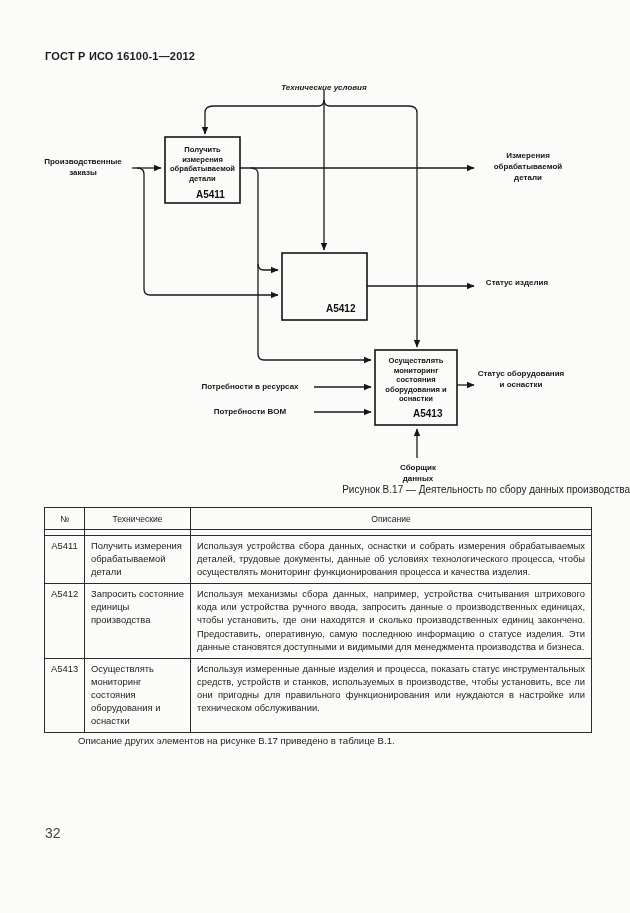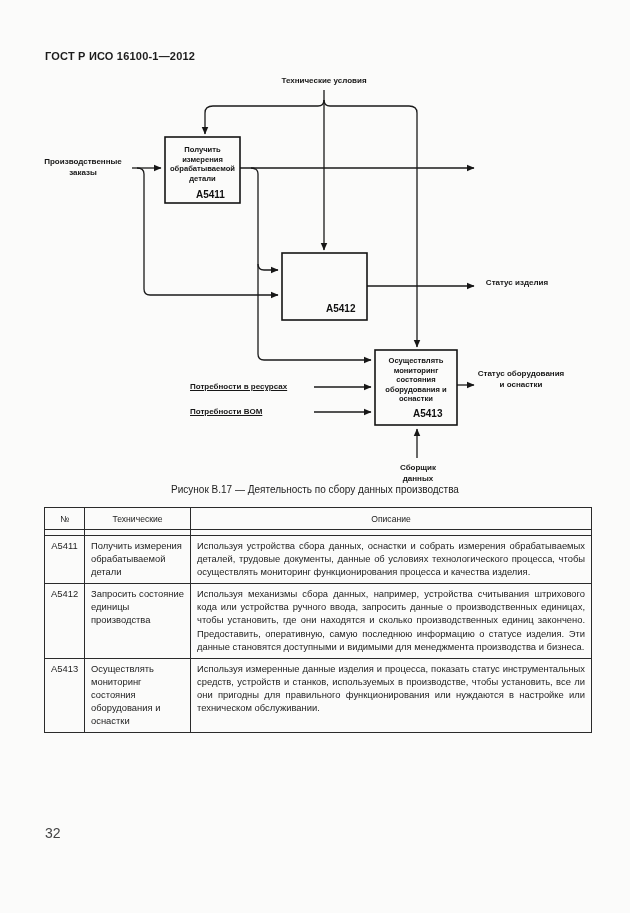--- a/index.html
+++ b/index.html
@@ -7,25 +7,25 @@
     position:relative;width:630px;height:913px;background:#fbfbfa;
     font-family:"Liberation Sans","DejaVu Sans",sans-serif;color:#1c1c1c;
     overflow:hidden;margin:0 auto;padding-left:20px;
   }
   .abs{position:absolute;}
   .doc-header{left:45px;top:50px;font-size:11px;font-weight:700;letter-spacing:.2px;}
   
   .diagram{left:0;top:70px;width:630px;height:420px;}
   .diagram svg{position:absolute;left:0;top:0;}
   .dlabel{position:absolute;font-size:8px;line-height:11px;font-weight:600;text-align:center;color:#171717;}
-  .dlabel.right{text-align:left;text-decoration:underline;}
+  .dlabel.right{text-align:center;}
   .boxlabel{position:absolute;display:flex;align-items:flex-start;justify-content:center;
     text-align:center;font-size:7.6px;line-height:9.6px;font-weight:600;color:#141414;padding-top:7px;box-sizing:border-box;}
   .boxcode{position:absolute;font-size:10px;font-weight:700;color:#111;}
-  .caption{left:0;top:484px;width:630px;text-align:center;font-size:10px;color:#222;}
+  .caption{left:0;top:484px;width:630px;text-align:right;font-size:10px;color:#222;}
   
   .tablewrap{left:44px;top:507px;width:547px;}
   table.gost{border-collapse:collapse;width:547px;table-layout:fixed;}
   table.gost td,table.gost th{border:1px solid #2b2b2b;vertical-align:top;box-sizing:border-box;}
   table.gost th{font-size:8.6px;font-weight:400;color:#222;text-align:center;height:22px;vertical-align:middle;padding:2px;}
   table.gost td{font-size:9.4px;line-height:13.1px;color:#1d1d1d;padding:3px 6px 5px 6px;}
   td.no{text-align:center;padding-left:2px;padding-right:2px;}
   td.desc{text-align:justify;}
   tr.gap td{height:6px;border-top:1px solid #2b2b2b;border-bottom:1px solid #2b2b2b;padding:0;}
   .note{left:78px;top:735px;font-size:9.6px;color:#1d1d1d;}
@@ -67,22 +67,23 @@
 
         <path d="M 417,388 V 359" marker-end="url(#ah)"></path>
       </g>
       <g stroke="#141414" stroke-width="1.6" fill="#fbfbfa">
         <rect x="165" y="67" width="75" height="66"></rect>
         <rect x="282" y="183" width="85" height="67"></rect>
         <rect x="375" y="280" width="82" height="75"></rect>
       </g>
     </svg>
 
-    <div class="dlabel" style="left:240px;top:5px;width:168px;">Технические условия</div>
+    <div class="dlabel" style="left:240px;top:12px;width:168px;font-style:italic;">Технические условия</div>
     <div class="dlabel" style="left:36px;top:86px;width:94px;">Производственные заказы</div>
+    <div class="dlabel" style="left:481px;top:80px;width:94px;">Измерения обрабатываемой детали</div>
     <div class="dlabel" style="left:481px;top:207px;width:72px;">Статус изделия</div>
     <div class="dlabel" style="left:475px;top:298px;width:92px;">Статус оборудования и оснастки</div>
     <div class="dlabel right" style="left:190px;top:311px;width:120px;">Потребности в ресурсах</div>
     <div class="dlabel right" style="left:190px;top:336px;width:120px;">Потребности BOM</div>
     <div class="dlabel" style="left:388px;top:392px;width:60px;">Сборщик данных</div>
 
     <div class="boxlabel" style="left:166px;top:68px;width:73px;height:52px;">Получить измерения обрабатываемой детали</div>
     <div class="boxcode" style="left:196px;top:119px;">А5411</div>
     <div class="boxcode" style="left:326px;top:233px;">А5412</div>
     <div class="boxlabel" style="left:376px;top:281px;width:80px;height:60px;padding-top:5px;">Осуществлять мониторинг состояния оборудования и оснастки</div>
@@ -121,15 +122,16 @@
       </tr>
       <tr>
         <td class="no">А5413</td>
         <td>Осуществлять мониторинг состояния оборудования и оснастки</td>
         <td class="desc">Используя измеренные данные изделия и процесса, показать статус инструментальных средств, устройств и станков, используемых в производстве, чтобы установить, все ли они пригодны для правильного функционирования или нуждаются в настройке или техническом обслуживании.</td>
       </tr>
     </tbody>
       </table>
   </div>
 
+  <div class="abs note">Описание других элементов на рисунке В.17 приведено в таблице В.1.</div>
   <div class="abs pagenum">32</div>
 
 </div>
 
 </body></html>

